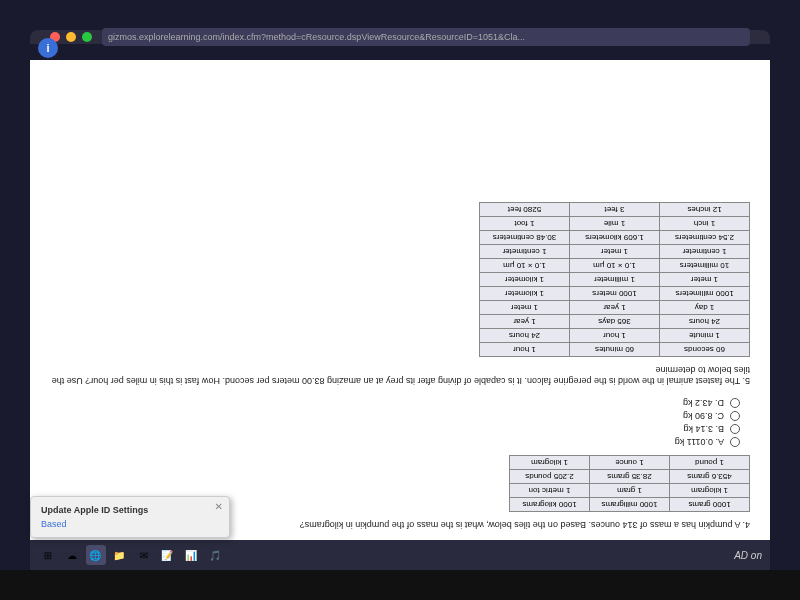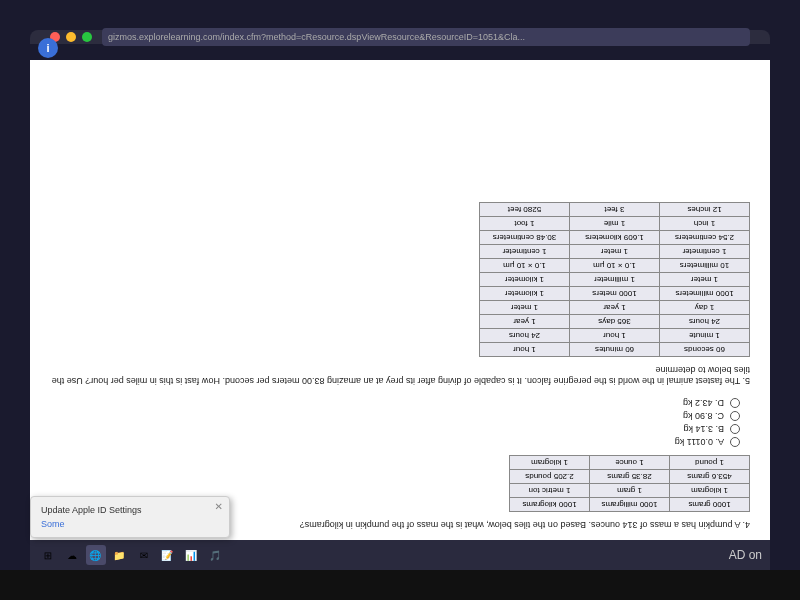--- a/index.html
+++ b/index.html
@@ -160,41 +160,42 @@
       display: flex; align-items: center; justify-content: center;
       font-size: 10px;
       cursor: pointer;
     }
     .taskbar-icon.active { background: #4a4a6a; }
     .taskbar-right {
       margin-left: auto;
       display: flex;
       align-items: flex-start;
       gap: 6px;
-      font-size: 12px;
+      font-size: 10px;
       color: #ccc;
+      font-style: italic;
     }
 
     
     .notification-popup {
       position: absolute;
       bottom: 62px;
       left: 30px;
       width: 200px;
       background: #f0f0f0;
       border: 1px solid #ccc;
       border-radius: 4px;
       padding: 8px 10px;
       font-size: 9px;
       color: #333;
       z-index: 20;
       box-shadow: 2px 2px 6px rgba(0,0,0,0.3);
     }
     .notification-title {
-      font-weight: normal;
+      font-weight: bold;
       margin-bottom: 3px;
       font-size: 9px;
     }
     .notification-text {
       font-size: 8px;
       color: #555;
       line-height: 1.3;
     }
     .notification-close {
       position: absolute;
@@ -370,17 +371,17 @@
   <div class="taskbar-icon">🎵</div>
   <div class="taskbar-right">
     <span>AD on</span>
   </div>
 </div>
 
 <div class="notification-popup">
   <div class="notification-close">✕</div>
   <div class="notification-title">Update Apple ID Settings</div>
   <div style="margin-top:4px;">
-    <span style="font-size:9px;color:#3a6fd8;cursor:pointer;">Some</span>
+    <span style="font-size:9px;color:#3a6fd8;cursor:pointer;">Based</span>
   </div>
 </div>
 
 <div class="keyboard-area"></div>
 
 </body></html>

